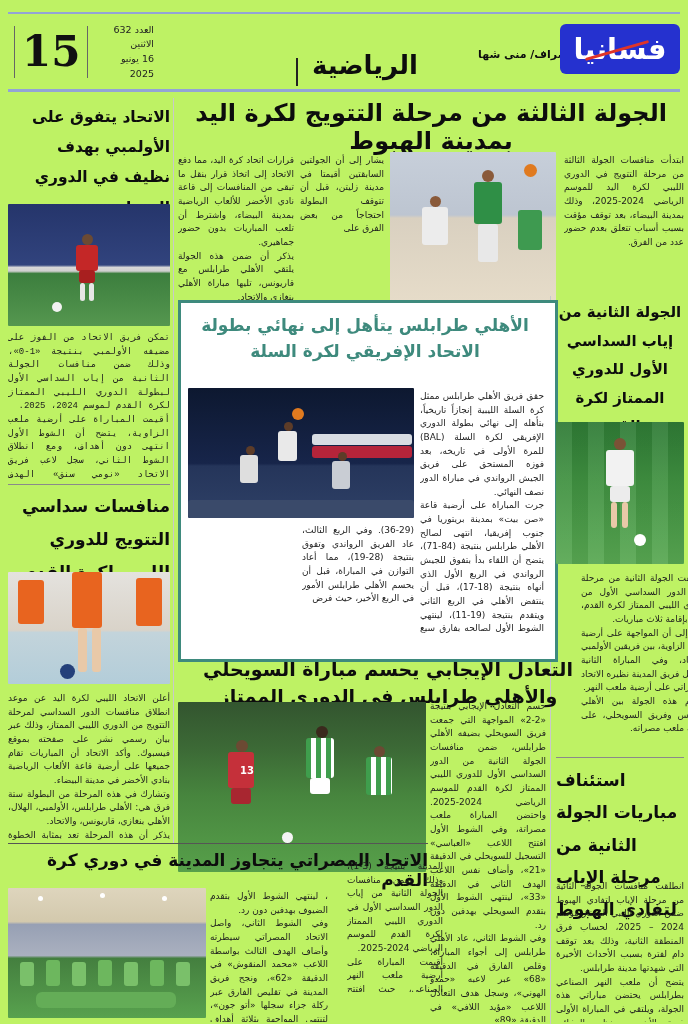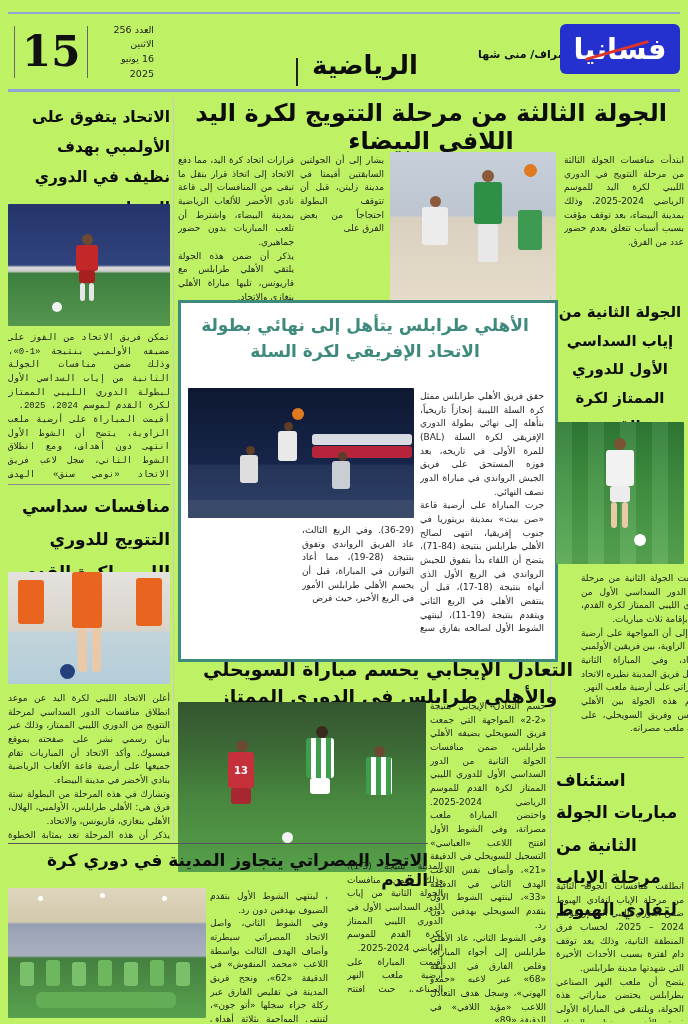--- a/index.html
+++ b/index.html
@@ -34,37 +34,37 @@
 <div class="page">
 
   <div class="rule" style="left:8px;top:12px;width:672px;height:2px;"></div>
   <div class="rule" style="left:8px;top:89px;width:672px;height:3px;"></div>
 
   <div class="pagebox">
     <div class="pb-bar"></div>
     <div class="pb-num">15</div>
     <div class="pb-bar"></div>
     <div class="pb-date">
-      <div>العدد 256</div>
+      <div>العدد 632</div>
       <div>الاثنين</div>
       <div>16 يونيو 2025</div>
     </div>
   </div>
 
   <div class="head" style="left:300px;top:50px;width:130px;font-size:26px;text-align:center;">الرياضية</div>
   <div style="position:absolute;left:296px;top:58px;width:2px;height:28px;background:#222;"></div>
 
   <div class="head" style="left:440px;top:48px;width:112px;font-size:11px;text-align:left;margin-left:38px;">■ إشراف/ منى شها</div>
 
   <div class="logo" style="background:#2531cf;">
     <span>فسانيا</span>
     <div class="needle"></div>
   </div>
 
-  <div class="head" style="left:180px;top:100px;width:502px;font-size:24px;text-align:center;line-height:1.15;">الجولة الثالثة من مرحلة التتويج لكرة اليد اللافي البيضاء</div>
+  <div class="head" style="left:180px;top:100px;width:502px;font-size:24px;text-align:center;line-height:1.15;">الجولة الثالثة من مرحلة التتويج لكرة اليد بمدينة الهبوط</div>
 
   <div class="body-text" style="left:564px;top:154px;width:120px;height:148px;">ابتدأت منافسات الجولة الثالثة من مرحلة التتويج في الدوري الليبي لكرة اليد للموسم الرياضي 2024-2025، وذلك بمدينة البيضاء، بعد توقف مؤقت بسبب أسباب تتعلق بعدم حضور عدد من الفرق.</div>
 
   <div class="photo" style="left:390px;top:152px;width:166px;height:150px;
        background:linear-gradient(180deg,#c7cfda 0%,#bdc5d1 42%,#d9d0c0 44%,#e6dcc9 100%);">
     <div class="fig-head" style="left:92px;top:18px;width:12px;height:12px;"></div>
     <div class="fig-torso" style="left:84px;top:30px;width:28px;height:42px;background:#2f8f46;"></div>
     <div class="fig-torso" style="left:88px;top:72px;width:20px;height:38px;background:#e8e8e8;"></div>
     <div class="fig-head" style="left:40px;top:44px;width:11px;height:11px;"></div>
     <div class="fig-torso" style="left:32px;top:55px;width:26px;height:38px;background:#ececec;"></div>
@@ -130,21 +130,21 @@
 
   <div class="body-text" style="left:420px;top:390px;width:124px;height:246px;">حقق فريق الأهلي طرابلس ممثل كرة السلة الليبية إنجازاً تاريخياً، بتأهله إلى نهائي بطولة الدوري الإفريقي لكرة السلة (BAL) للمرة الأولى في تاريخه، بعد فوزه المستحق على فريق الجيش الرواندي في مباراة الدور نصف النهائي.
 جرت المباراة على أرضية قاعة «صن بيت» بمدينة بريتوريا في جنوب إفريقيا، انتهى لصالح الأهلي طرابلس بنتيجة (84-71)، يتضح أن اللقاء بدأ بتفوق للجيش الرواندي في الربع الأول الذي أنهاه بنتيجة (18-17)، قبل أن ينتفض الأهلي في الربع الثاني ويتقدم بنتيجة (19-11)، لينتهي الشوط الأول لصالحه بفارق سبع نقاط</div>
   <div class="body-text" style="left:302px;top:524px;width:112px;height:116px;">(36-29). وفي الربع الثالث، عاد الفريق الرواندي وتفوق بنتيجة (28-19)، مما أعاد التوازن في المباراة، قبل أن يحسم الأهلي طرابلس الأمور في الربع الأخير، حيث فرض</div>
 
   <div class="head" style="left:178px;top:656px;width:420px;font-size:19px;line-height:1.4;text-align:center;">التعادل الإيجابي يحسم مباراة السويحلي والأهلي طرابلس في الدوري الممتاز</div>
 
   <div class="photo" style="left:178px;top:702px;width:248px;height:170px;
        background:linear-gradient(180deg,#33552f 0%,#3c6a36 28%,#47853e 55%,#57a04a 100%);">
     <div class="fig-head" style="left:58px;top:38px;width:12px;height:12px;background:#6b4a33;"></div>
-    <div class="fig-torso" style="left:50px;top:50px;width:26px;height:36px;background:#c5303a;display:flex;align-items:center;justify-content:center;">
+    <div class="fig-torso" style="left:50px;top:50px;width:26px;height:36px;background:#c5303a;display:flex;align-items:center;">
       <span style="color:#fff;font-size:10px;font-weight:bold;">13</span>
     </div>
     <div class="fig-torso" style="left:53px;top:86px;width:20px;height:16px;background:#a82630;"></div>
     <div class="fig-head" style="left:138px;top:24px;width:12px;height:12px;background:#3a2a1d;"></div>
     <div class="fig-torso" style="left:128px;top:36px;width:28px;height:40px;background:repeating-linear-gradient(90deg,#3f9e4d 0 5px,#ffffff 5px 10px);"></div>
     <div class="fig-torso" style="left:132px;top:76px;width:20px;height:16px;background:#ffffff;"></div>
     <div class="fig-head" style="left:196px;top:44px;width:11px;height:11px;background:#6b4a33;"></div>
     <div class="fig-torso" style="left:188px;top:55px;width:26px;height:38px;background:repeating-linear-gradient(90deg,#3f9e4d 0 5px,#ffffff 5px 10px);"></div>
     <div class="ball" style="left:104px;top:130px;width:11px;height:11px;background:#f4f4f4;"></div>
   </div>

